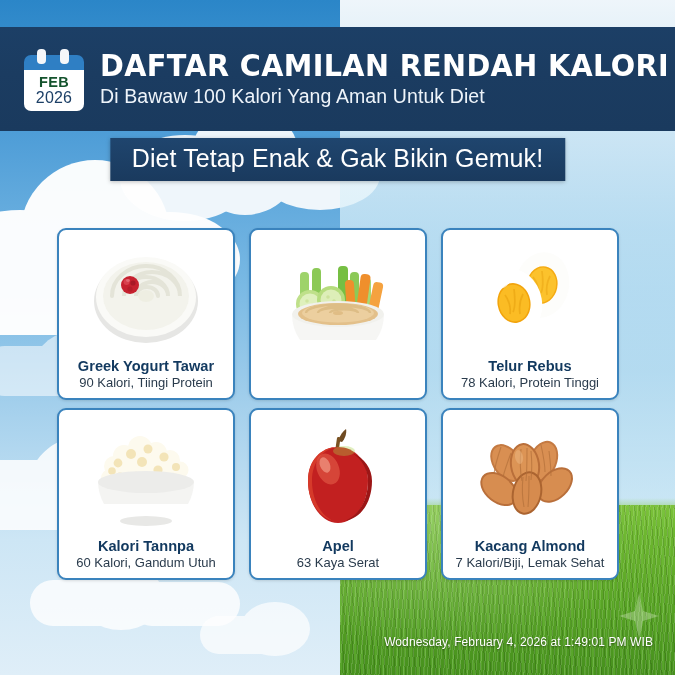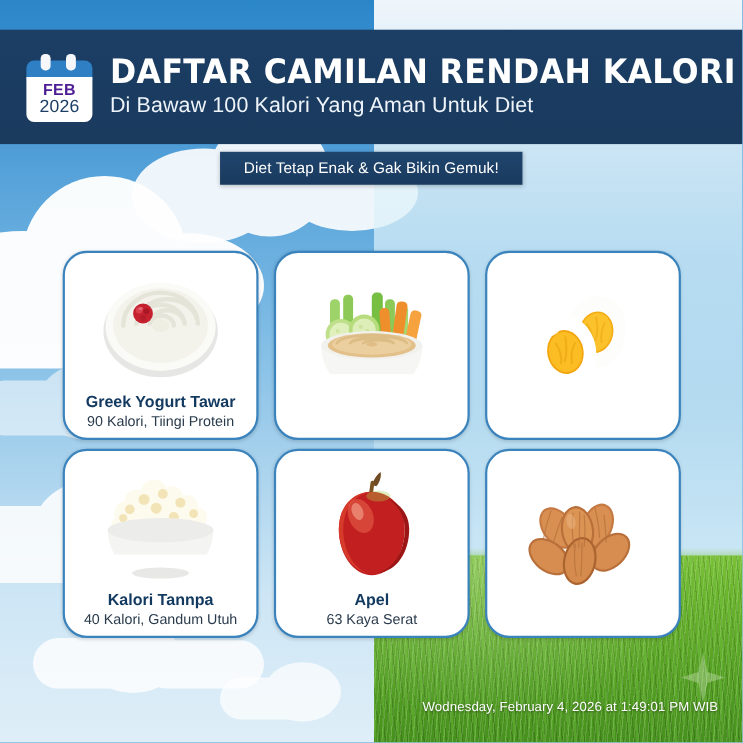--- a/index.html
+++ b/index.html
@@ -108,56 +108,56 @@
   .cal-top {
     position:absolute; top:6px; left:0; width:60px; height:18px;
     background:#2f7fc4; border-radius:7px 7px 0 0;
   }
   .cal-body {
     position:absolute; top:21px; left:0; width:60px; height:41px;
     background:#ffffff; border-radius:0 0 7px 7px;
     display:flex; flex-direction:column; align-items:center; justify-content:center;
     line-height:1.0;
   }
-  .cal-mon { font-size:14.5px; font-weight:bold; color:#4c1d95; letter-spacing:.3px; }
+  .cal-mon { font-size:14.5px; font-weight:bold; color:#14532d; letter-spacing:.3px; }
   .cal-yr  { font-size:16px; font-weight:normal; color:#1c3f66; letter-spacing:.2px; margin-top:1px;}
 
   .htext { display:flex; flex-direction:column; justify-content:center; }
   .htitle {
     font-family:"DejaVu Sans", sans-serif;
     font-size:30.5px; font-weight:bold; color:#ffffff;
     letter-spacing:.4px; line-height:1.06;
     transform:scaleX(.94); transform-origin:left center;
     white-space:nowrap;
   }
   .hsub {
     font-size:19.5px; color:#eef4fa; font-weight:normal;
     margin-top:3px; letter-spacing:.1px; white-space:nowrap;
   }
 
   
   .badge {
     position:absolute; left:50%; transform:translateX(-50%); top:138px;
     background:linear-gradient(180deg,#1f456e 0%, #1a3a5e 100%);
-    color:#ffffff; font-size:14px; padding:6px 22px 8px;
+    color:#ffffff; font-size:25px; padding:6px 22px 8px;
     white-space:nowrap; letter-spacing:.1px;
     box-shadow:0 1px 4px rgba(0,0,0,.25);
   }
 
   
   .grid {
     position:absolute; left:57px; top:228px;
     width:562px;
     display:grid; grid-template-columns:repeat(3,178px); gap:8px 14px;
   }
   .card {
     width:178px; height:172px;
     background:#ffffff;
     border:2.5px solid #3a83bd;
-    border-radius:22px;
+    border-radius:9px;
     display:flex; flex-direction:column; align-items:center;
     padding:7px 6px 7px;
     box-shadow:0 1px 3px rgba(0,0,0,.13);
   }
   .thumb {
     flex:1 1 auto; width:100%;
     display:flex; align-items:center; justify-content:center;
     overflow:hidden;
   }
   .thumb svg { display:block; }
@@ -309,20 +309,24 @@
           <ellipse cx="72" cy="36" rx="27" ry="33" fill="#fdfdfb" transform="rotate(12 72 36)"></ellipse>
           <ellipse cx="72" cy="36" rx="15.5" ry="19" fill="#f5ab12" transform="rotate(12 72 36)"></ellipse>
           <ellipse cx="72" cy="36" rx="14" ry="17.5" fill="#fcc22c" transform="rotate(12 72 36)"></ellipse>
           <path d="M63 28c4 5 6 12 5 18M72 22c1 8 2 16-1 22M80 27c-3 6-4 13-3 19" stroke="#efae1c" stroke-width="1.7" fill="none" opacity=".8"></path>
           <ellipse cx="44" cy="54" rx="28" ry="34" fill="#ffffff" transform="rotate(-10 44 54)"></ellipse>
           <ellipse cx="44" cy="54" rx="16.5" ry="20" fill="#f2a40d" transform="rotate(-10 44 54)"></ellipse>
           <ellipse cx="44" cy="54" rx="15" ry="18.4" fill="#fbbc24" transform="rotate(-10 44 54)"></ellipse>
           <path d="M35 46c4 5 6 13 5 19M44 40c1 8 2 17-1 23M53 45c-3 6-4 14-3 20" stroke="#eca814" stroke-width="1.7" fill="none" opacity=".8"></path>
           <ellipse cx="32" cy="34" rx="8" ry="5" fill="#ffffff" opacity=".75" transform="rotate(-28 32 34)"></ellipse>
         </svg>
+      </div>
+      <div class="cap">
+        <div class="t">Telur Rebus</div>
+        <div class="s">78 Kalori, Protein Tinggi</div>
       </div>
     </div>
 
     <div class="card">
       <div class="thumb">
         <svg width="124" height="102" viewBox="0 0 124 102">
           <g fill="#fdfaee">
             <circle cx="40" cy="30" r="11"></circle>
               <circle cx="56" cy="22" r="12"></circle>
               <circle cx="72" cy="27" r="11"></circle>
@@ -353,21 +357,21 @@
               <circle cx="28" cy="45" r="3.8"></circle>
           </g>
           <path d="M14 56h96a48 48 0 0 1-48 42A48 48 0 0 1 14 56z" fill="#ffffff"></path>
           <path d="M14 56h96a48 48 0 0 1-6 22H20a48 48 0 0 1-6-22z" fill="#f4f4f2"></path>
           <ellipse cx="62" cy="56" rx="48" ry="11" fill="#ececea"></ellipse>
           <ellipse cx="62" cy="95" rx="26" ry="5" fill="#e8e8e6"></ellipse>
         </svg>
       </div>
       <div class="cap">
         <div class="t">Kalori Tannpa</div>
-        <div class="s">40 Kalori, Gandum Utuh</div>
+        <div class="s">60 Kalori, Gandum Utuh</div>
       </div>
     </div>
 
     <div class="card">
       <div class="thumb">
         <svg width="104" height="104" viewBox="0 0 104 104">
           <path d="M52 16c2-6 5-10 8-12 1 4-1 10-4 13z" fill="#6f4a22"></path>
           <rect x="50" y="12" width="3.5" height="16" rx="1.6" fill="#7a5222" transform="rotate(8 52 20)"></rect>
           <path d="M52 22c16 0 30 13 30 34 0 24-14 42-30 42S22 80 22 56c0-21 14-34 30-34z" fill="#c22020"></path>
           <path d="M52 22c-14 1-26 14-26 34 0 20 10 36 22 40-14-3-26-19-26-40 0-21 13-34 30-34z" fill="#d63a2a"></path>
@@ -402,19 +406,23 @@
           </g>
           <g stroke="#b3703a" stroke-width="1.1" fill="none" opacity=".7">
             <path d="M52 18c-1 10-1 22 1 32M58 17c0 11 0 23-1 33M62 20c1 10 1 20 0 29"></path>
             <path d="M54 46c-1 10-1 20 1 30M60 45c0 11 0 21-1 31"></path>
             <path d="M32 16c-3 9-6 18-7 27M42 22c-3 8-6 16-8 24"></path>
             <path d="M72 14c2 9 4 18 4 27M80 20c1 8 2 17 2 25"></path>
           </g>
           <ellipse cx="50" cy="26" rx="4" ry="7" fill="#ecb883" opacity=".5" transform="rotate(-10 50 26)"></ellipse>
         </svg>
       </div>
+      <div class="cap">
+        <div class="t">Kacang Almond</div>
+        <div class="s">7 Kalori/Biji, Lemak Sehat</div>
+      </div>
     </div>
 
   </div>
 
   <div class="footer">Wodnesday, February 4, 2026 at 1:49:01 PM WIB</div>
 
 </div>
 
 </body></html>

